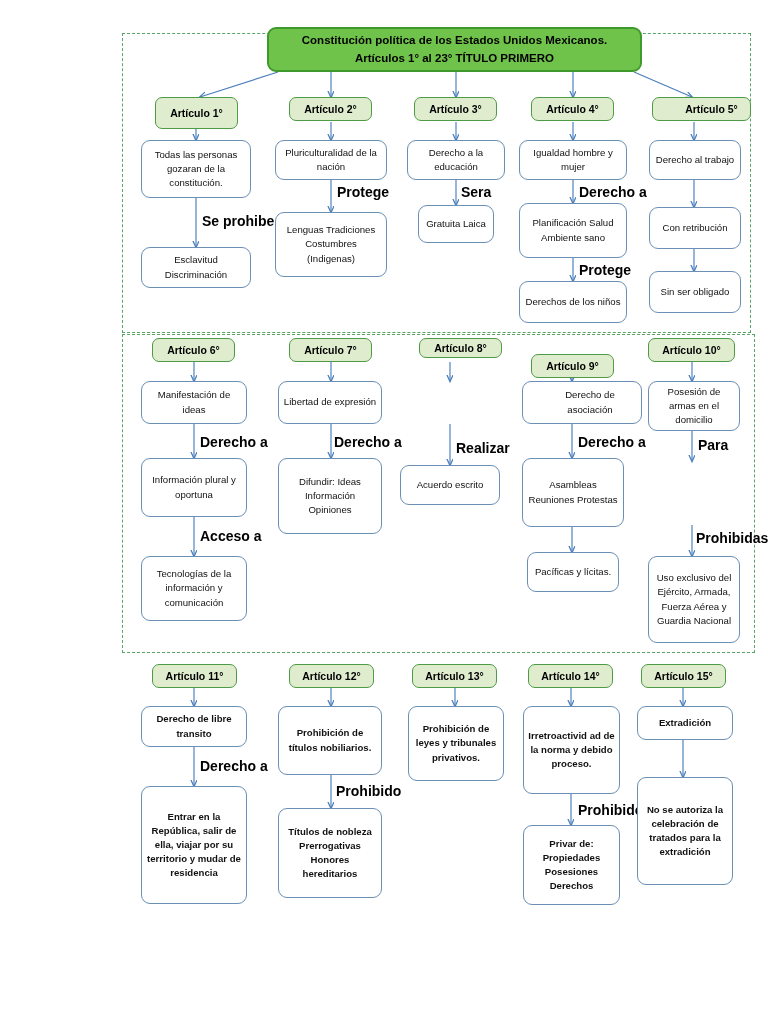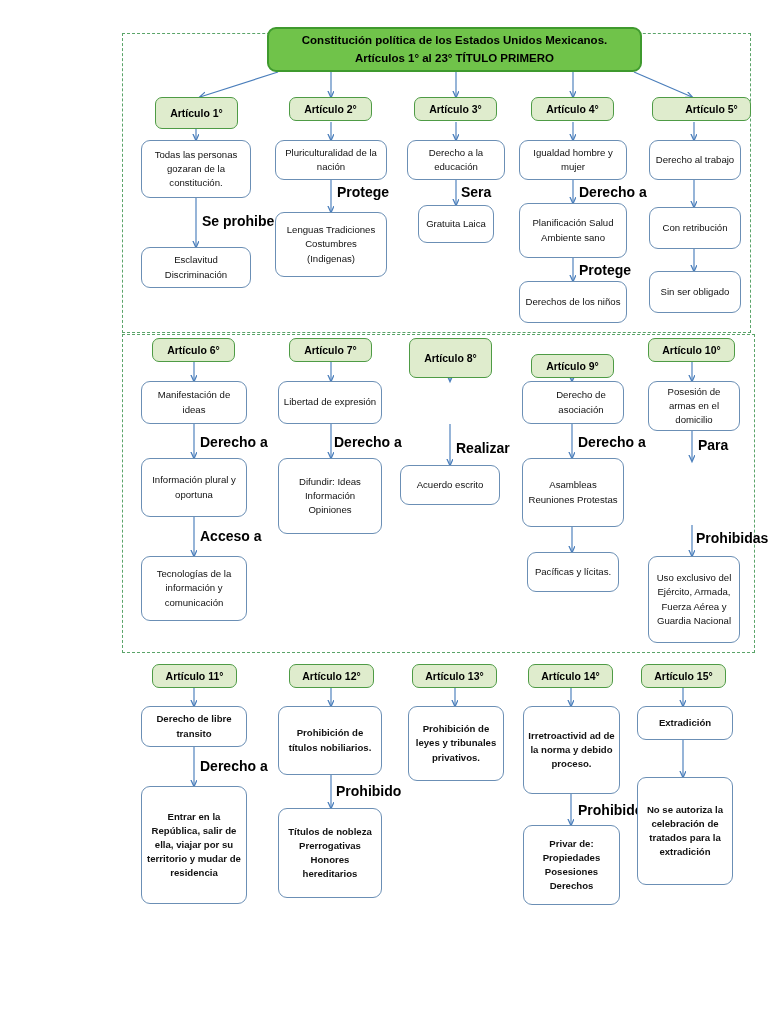--- a/index.html
+++ b/index.html
@@ -168,38 +168,38 @@
   <div class="node" style="left:519px;top:203px;width:108px;height:55px;">Planificación Salud Ambiente sano</div>
   <div class="edge-label" style="left:579px;top:262px;">Protege</div>
   <div class="node" style="left:519px;top:281px;width:108px;height:42px;">Derechos de los niños</div>
 
   <div class="node" style="left:649px;top:140px;width:92px;height:40px;">Derecho al trabajo</div>
   <div class="node" style="left:649px;top:271px;width:92px;height:42px;">Sin ser obligado</div>
   <div class="node" style="left:649px;top:207px;width:92px;height:42px;">Con retribución</div>
 
   <div class="art-box" style="left:152px;top:338px;width:83px;height:24px;">Artículo 6°</div>
   <div class="art-box" style="left:289px;top:338px;width:83px;height:24px;">Artículo 7°</div>
-  <div class="art-box" style="left:409px;top:338px;width:83px;height:40px;">Artículo 8°</div>
+  <div class="art-box" style="left:419px;top:338px;width:83px;height:20px;">Artículo 8°</div>
   <div class="art-box" style="left:531px;top:354px;width:83px;height:24px;">Artículo 9°</div>
   <div class="art-box" style="left:648px;top:338px;width:87px;height:24px;">Artículo 10°</div>
 
   <div class="node" style="left:141px;top:381px;width:106px;height:43px;">Manifestación de ideas</div>
   <div class="edge-label" style="left:200px;top:434px;">Derecho a</div>
   <div class="node" style="left:141px;top:458px;width:106px;height:59px;">Información plural y oportuna</div>
   <div class="edge-label" style="left:200px;top:528px;">Acceso a</div>
   <div class="node" style="left:141px;top:556px;width:106px;height:65px;">Tecnologías  de la información y comunicación</div>
 
   <div class="node" style="left:278px;top:381px;width:104px;height:43px;">Libertad de expresión</div>
   <div class="edge-label" style="left:334px;top:434px;">Derecho a</div>
   <div class="node" style="left:278px;top:458px;width:104px;height:76px;">Difundir: Ideas Información Opiniones</div>
 
   <div class="edge-label" style="left:456px;top:440px;">Realizar</div>
   <div class="node" style="left:400px;top:465px;width:100px;height:40px;">Acuerdo escrito</div>
 
-  <div class="node" style="left:522px;top:381px;width:102px;height:43px;padding-left:20px;">Derecho de asociación</div>
+  <div class="node" style="left:522px;top:381px;width:120px;height:43px;padding-left:20px;">Derecho de asociación</div>
   <div class="edge-label" style="left:578px;top:434px;">Derecho a</div>
   <div class="node" style="left:522px;top:458px;width:102px;height:69px;">Asambleas Reuniones Protestas</div>
   <div class="node" style="left:527px;top:552px;width:92px;height:40px;">Pacíficas y lícitas.</div>
 
   <div class="node" style="left:648px;top:381px;width:92px;height:50px;">Posesión de armas en el domicilio</div>
   <div class="edge-label" style="left:698px;top:437px;">Para</div>
   <div class="edge-label" style="left:696px;top:530px;">Prohibidas</div>
   <div class="node" style="left:648px;top:556px;width:92px;height:87px;">Uso exclusivo del Ejército, Armada, Fuerza Aérea y Guardia Nacional</div>
 
   <div class="art-box" style="left:152px;top:664px;width:85px;height:24px;">Artículo 11°</div>

